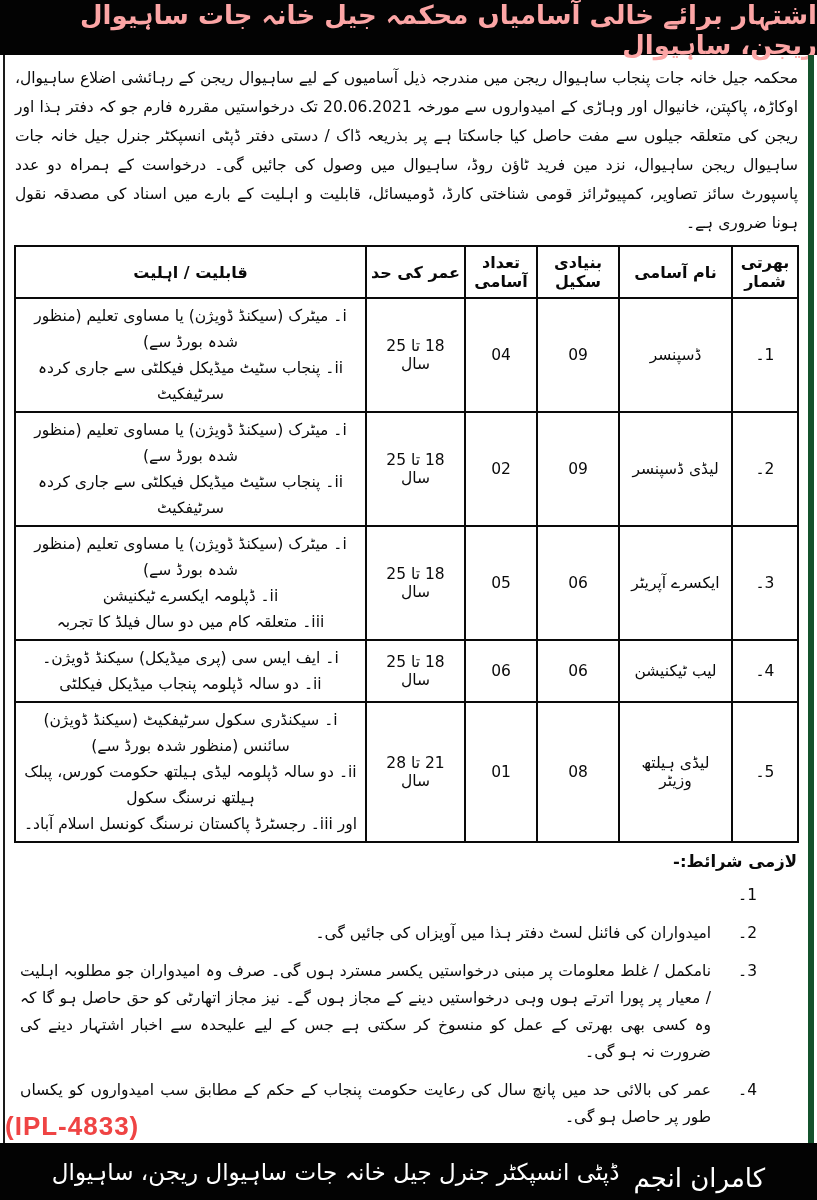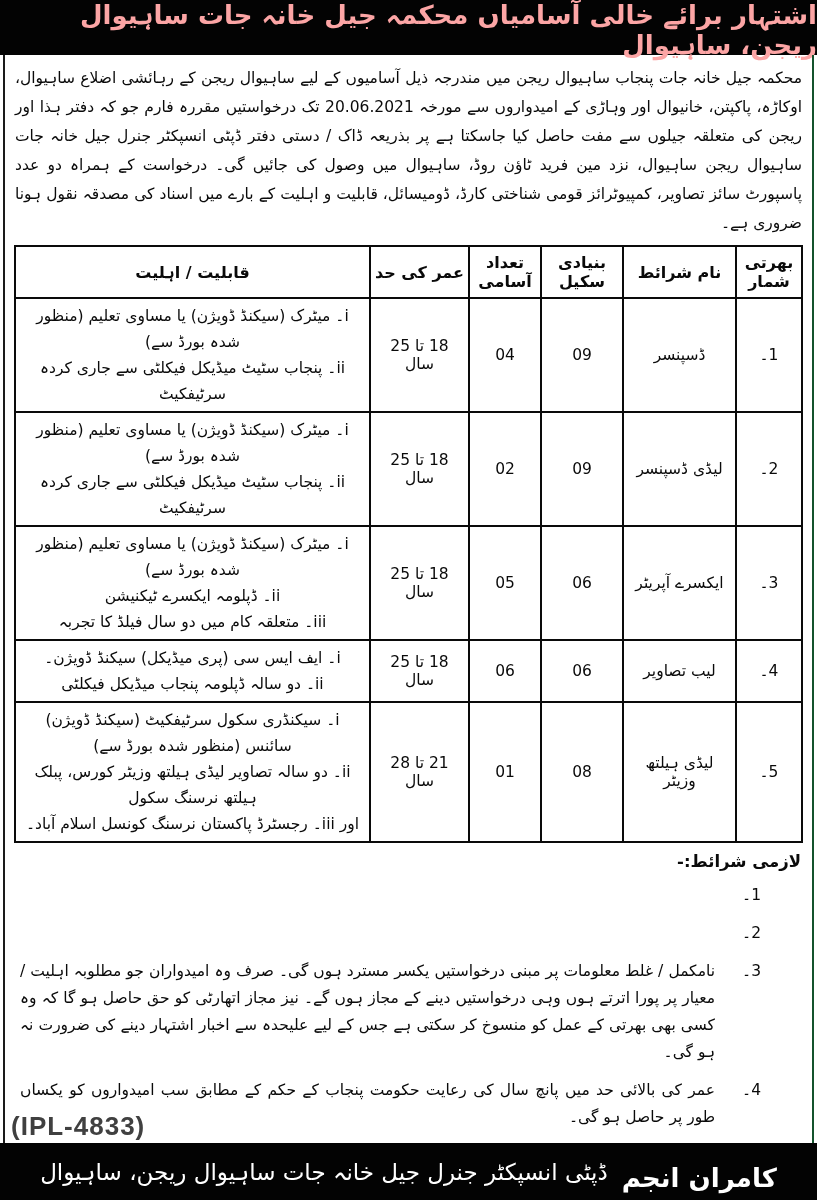--- a/index.html
+++ b/index.html
@@ -31,29 +31,29 @@
     left: 0; right: 0; bottom: 0;
     height: 57px;
     background: #030303;
     color: #ffffff;
     display: flex;
     align-items: center;
     justify-content: center;
     gap: 14px;
     direction: rtl;
   }
-  .sig-name  { font-size: 26px; font-weight: bold; margin-top: 12px; }
+  .sig-name  { font-size: 26px; font-weight: normal; margin-top: 12px; }
   .sig-title { font-size: 23px; font-weight: normal; }
   
   .content {
     position: relative;
     height: 1088px;
     margin: 0 3px;
     border-left: 2px solid #1a1a1a;
-    border-right: 2px solid #14532d;
+    border-right: 6px solid #14532d;
     padding: 2px 9px 0 9px;
     direction: rtl;
     overflow: hidden;
   }
   .intro {
     margin: 7px 1px 7px 1px;
     font-size: 15.5px;
     line-height: 29px;
     text-align: justify;
   }
@@ -85,28 +85,28 @@
     direction: rtl;
     padding-right: 42px;
     margin-bottom: 11px;
     font-size: 15.5px;
     line-height: 27px;
   }
   .cond-num  { flex: 0 0 46px; }
   .cond-text { flex: 1; text-align: justify; padding-left: 6px; }
   .ipl {
     position: absolute;
-    left: 6px;
+    left: 0;
     bottom: 1px;
     direction: ltr;
     font-family: "Liberation Sans", sans-serif;
     font-weight: bold;
     font-size: 26px;
     letter-spacing: 1px;
-    color: #404040;
+    color: #ef4444;
   }
 </style>
 </head>
 <body>
 
 <div class="page">
 
   <div class="topbar">
     <span>اشتہار برائے خالی آسامیاں محکمہ جیل خانہ جات ساہیوال ریجن، ساہیوال</span>
   </div>
@@ -120,21 +120,21 @@
         <col style="width:66px">
         <col style="width:113px">
         <col style="width:82px">
         <col style="width:72px">
         <col style="width:99px">
         <col>
       </colgroup>
       <thead>
         <tr>
           <th>بھرتی شمار</th>
-          <th>نام شرائط</th>
+          <th>نام آسامی</th>
           <th>بنیادی سکیل</th>
           <th>تعداد آسامی</th>
           <th>عمر کی حد</th>
           <th>قابلیت / اہلیت</th>
         </tr>
       </thead>
       <tbody>
           <tr>
             <td>1۔</td>
             <td>ڈسپنسر</td>
@@ -164,52 +164,53 @@
             <td>05</td>
             <td>18 تا 25 سال</td>
             <td class="qual-cell">
               <div class="qual-line">i۔ میٹرک (سیکنڈ ڈویژن) یا مساوی تعلیم (منظور شدہ بورڈ سے)</div>
               <div class="qual-line">ii۔ ڈپلومہ ایکسرے ٹیکنیشن</div>
               <div class="qual-line">iii۔ متعلقہ کام میں دو سال فیلڈ کا تجربہ</div>
             </td>
           </tr>
           <tr>
             <td>4۔</td>
-            <td>لیب تصاویر</td>
+            <td>لیب ٹیکنیشن</td>
             <td>06</td>
             <td>06</td>
             <td>18 تا 25 سال</td>
             <td class="qual-cell">
               <div class="qual-line">i۔ ایف ایس سی (پری میڈیکل) سیکنڈ ڈویژن۔</div>
               <div class="qual-line">ii۔ دو سالہ ڈپلومہ پنجاب میڈیکل فیکلٹی</div>
             </td>
           </tr>
           <tr>
             <td>5۔</td>
             <td>لیڈی ہیلتھ وزیٹر</td>
             <td>08</td>
             <td>01</td>
             <td>21 تا 28 سال</td>
             <td class="qual-cell">
               <div class="qual-line">i۔ سیکنڈری سکول سرٹیفکیٹ (سیکنڈ ڈویژن) سائنس (منظور شدہ بورڈ سے)</div>
-              <div class="qual-line">ii۔ دو سالہ تصاویر لیڈی ہیلتھ وزیٹر کورس، پبلک ہیلتھ نرسنگ سکول</div>
+              <div class="qual-line">ii۔ دو سالہ ڈپلومہ لیڈی ہیلتھ حکومت کورس، پبلک ہیلتھ نرسنگ سکول</div>
               <div class="qual-line">اور iii۔ رجسٹرڈ پاکستان نرسنگ کونسل اسلام آباد۔</div>
             </td>
           </tr>
         </tbody>
     </table>
 
     <div class="conditions">
       <div class="cond-heading">لازمی شرائط:-</div>
       <div>
           <div class="cond-item">
             <span class="cond-num">1۔</span>
           </div>
           <div class="cond-item">
             <span class="cond-num">2۔</span>
+            <span class="cond-text">امیدواران کی فائنل لسٹ دفتر ہذا میں آویزاں کی جائیں گی۔</span>
           </div>
           <div class="cond-item">
             <span class="cond-num">3۔</span>
             <span class="cond-text">نامکمل / غلط معلومات پر مبنی درخواستیں یکسر مسترد ہوں گی۔ صرف وہ امیدواران جو مطلوبہ اہلیت / معیار پر پورا اترتے ہوں وہی درخواستیں دینے کے مجاز ہوں گے۔ نیز مجاز اتھارٹی کو حق حاصل ہو گا کہ وہ کسی بھی بھرتی کے عمل کو منسوخ کر سکتی ہے جس کے لیے علیحدہ سے اخبار اشتہار دینے کی ضرورت نہ ہو گی۔</span>
           </div>
           <div class="cond-item">
             <span class="cond-num">4۔</span>
             <span class="cond-text">عمر کی بالائی حد میں پانچ سال کی رعایت حکومت پنجاب کے حکم کے مطابق سب امیدواروں کو یکساں طور پر حاصل ہو گی۔</span>
           </div>
         </div>

